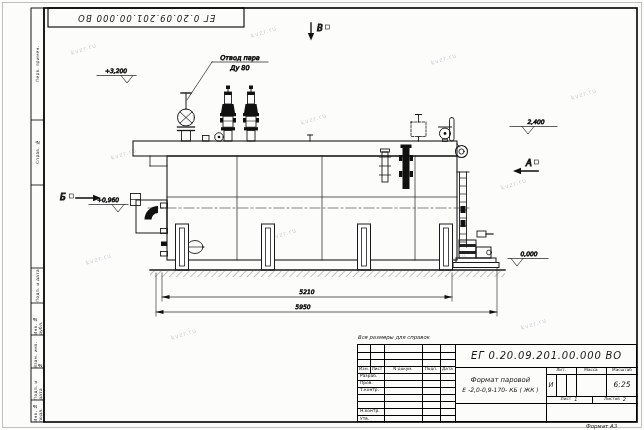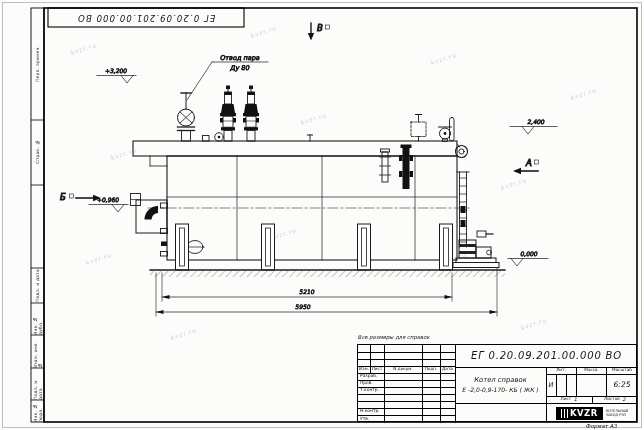--- a/index.html
+++ b/index.html
@@ -348,46 +348,36 @@
 
     <div class="cell lcell" style="left:0;top:28px;width:26px;height:7px">Разраб.</div>
     <div class="cell lcell" style="left:0;top:35px;width:26px;height:7px">Пров.</div>
     <div class="cell lcell" style="left:0;top:42px;width:26px;height:7px">Т.контр.</div>
     <div class="cell lcell" style="left:0;top:63px;width:26px;height:7px">Н.контр.</div>
     <div class="cell lcell" style="left:0;top:70px;width:26px;height:8px">Утв.</div>
 
     <div class="cell it docnum" style="left:97px;top:0;width:183px;height:22px">ЕГ 0.20.09.201.00.000  ВО</div>
 
     <div class="cell namecell" style="left:97px;top:22px;width:91px;height:36px">
-      <span class="n1">Котел справок</span>
+      <span class="n1">Формат паровой</span>
       <span class="n2">Е -2,0-0,9-170- КБ ( ЖК )</span>
     </div>
 
     <div class="cell" style="left:188px;top:22px;width:30px;height:7px">Лит.</div>
     <div class="cell" style="left:218px;top:22px;width:30px;height:7px">Масса</div>
     <div class="cell" style="left:248px;top:22px;width:32px;height:7px">Масштаб</div>
     <div class="cell it litval" style="left:188px;top:29px;width:10px;height:22px">И</div>
     <div class="cell it scaleval" style="left:248px;top:29px;width:32px;height:22px">6:25</div>
 
     <div class="cell sheetrow" style="left:188px;top:51px;width:46px;height:7px">
       <span>Лист</span>
       <span class="v">1</span>
     </div>
     <div class="cell sheetrow" style="left:234px;top:51px;width:46px;height:7px">
       <span>Листов</span>
       <span class="v">2</span>
     </div>
 
-    <div class="logorow" style="left:188px;top:58px;width:92px;height:20px">
-      <div class="logobox">
-        <div class="logostripes"></div>
-        <span class="logotext">KVZR</span>
-      </div>
-      <div class="logocap">
-        <span>КОТЕЛЬНЫЙ</span>
-        <span>ЗАВОД РЭП</span>
-      </div>
-    </div>
   </div>
 
   <span class="fmt" style="left:586px;top:422.5px">Формат А3</span>
 
 </div>
 
 </body></html>

